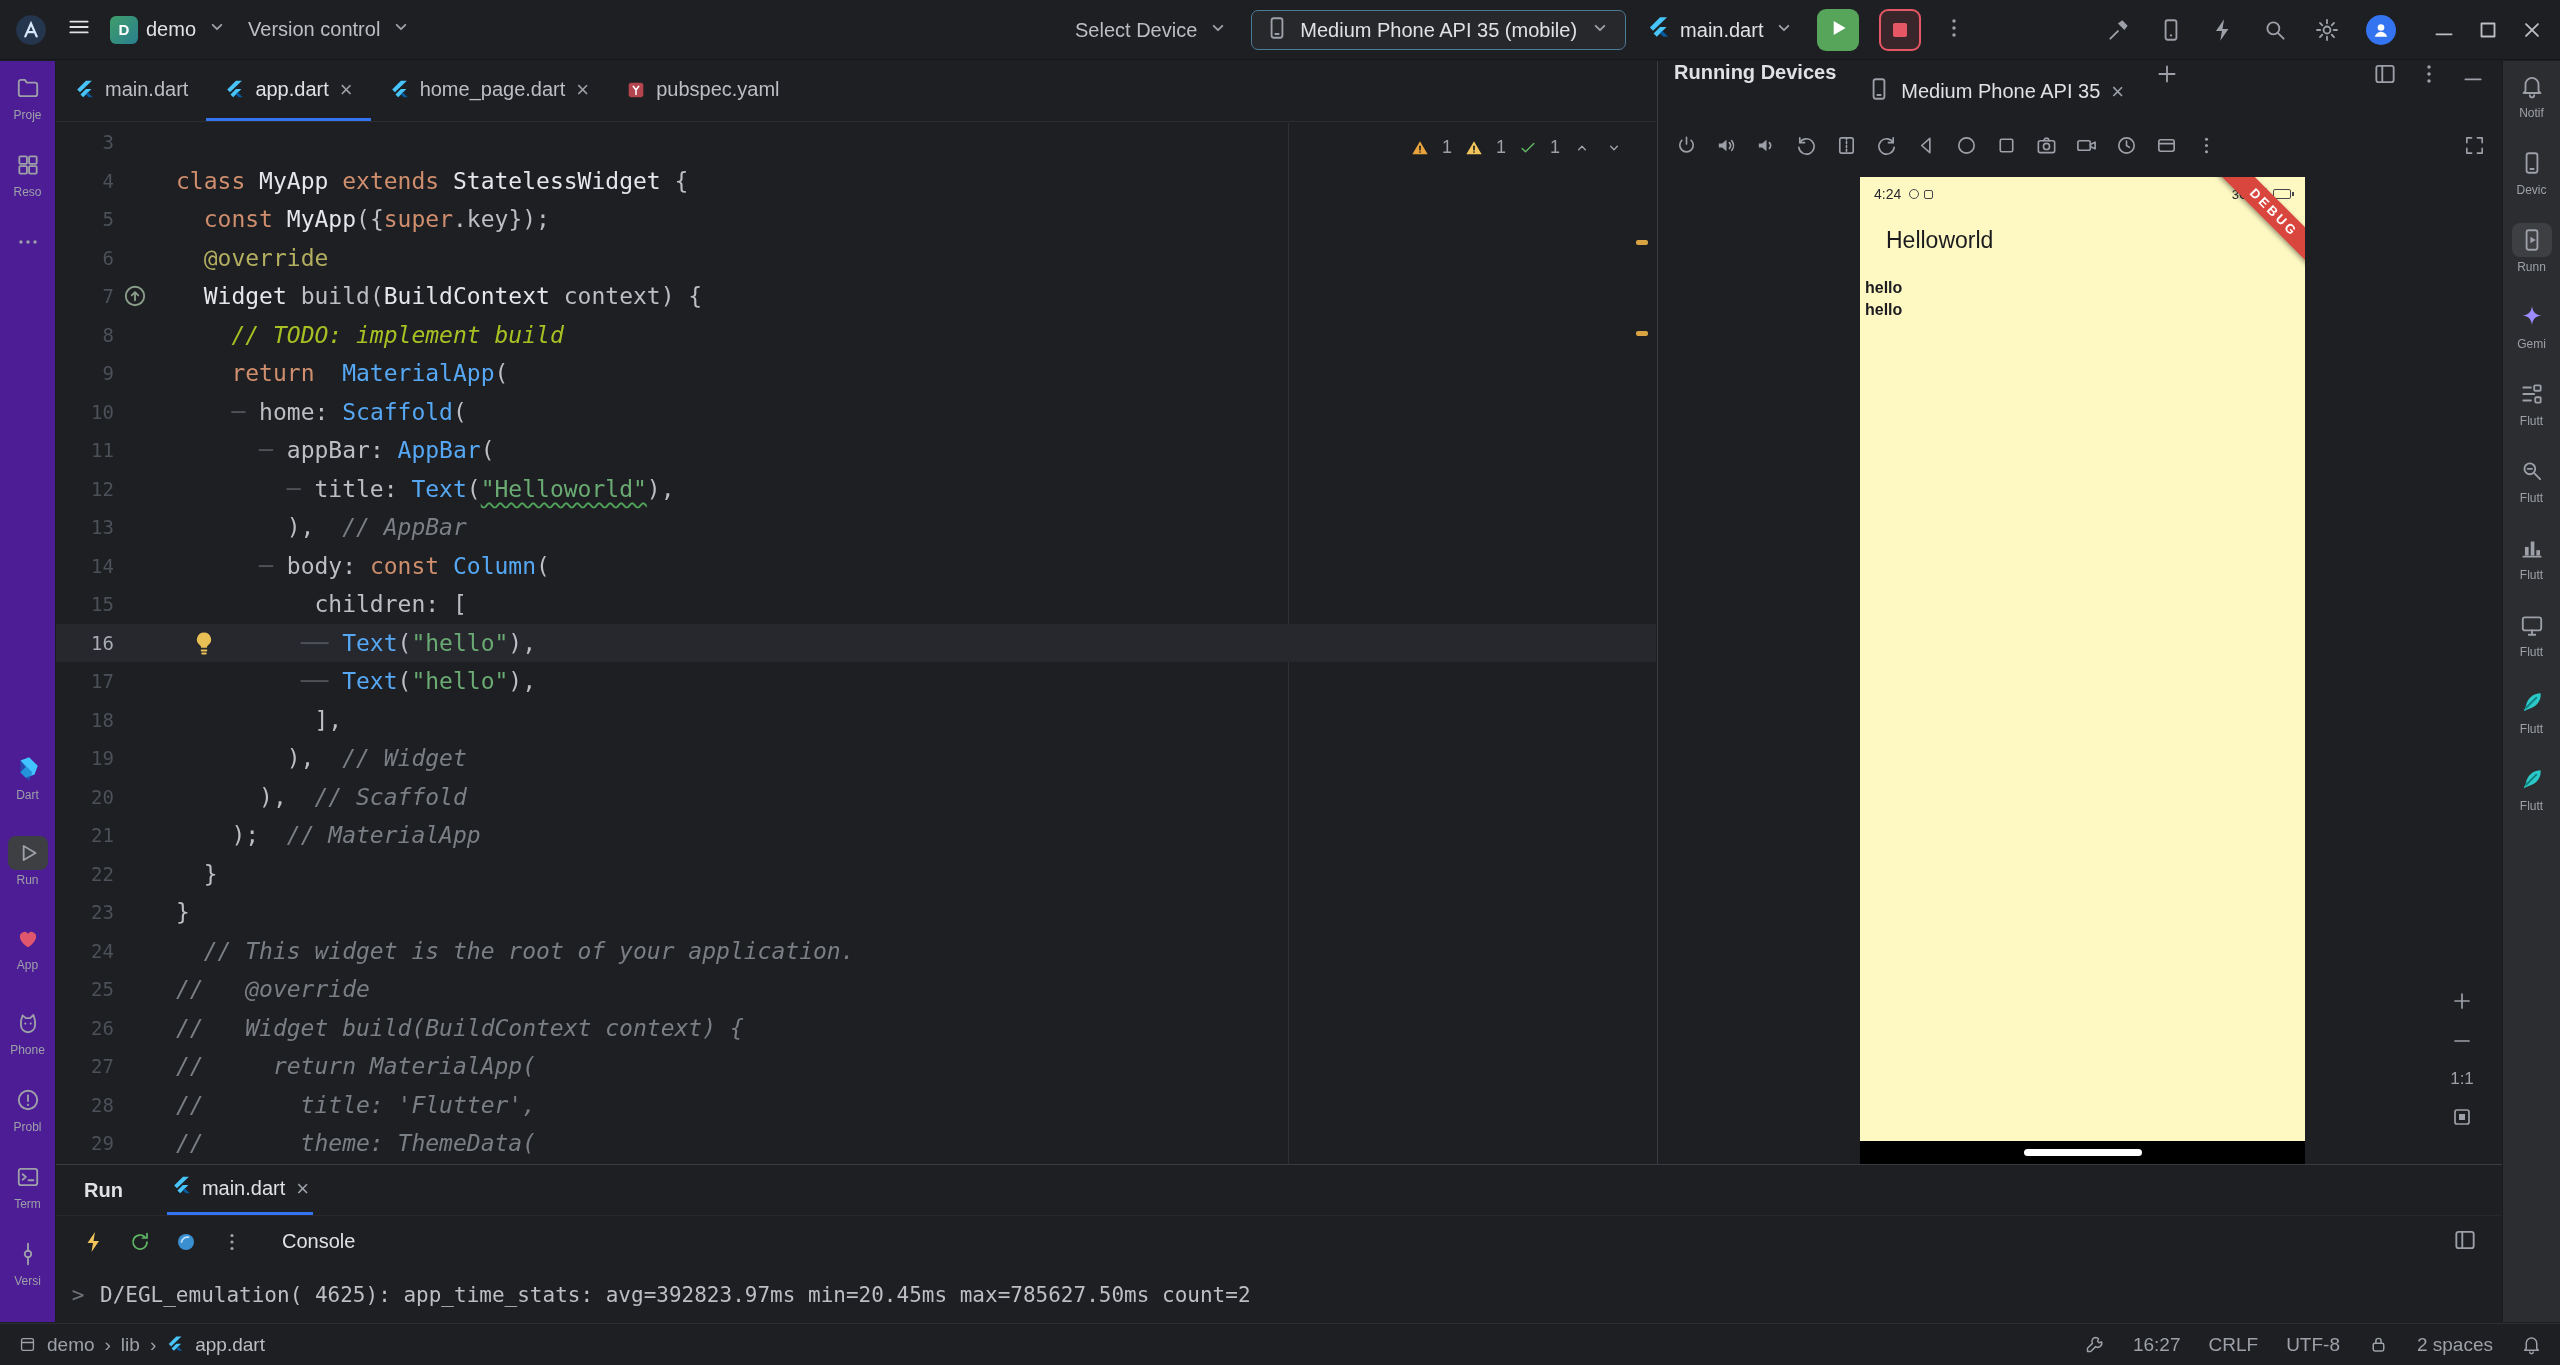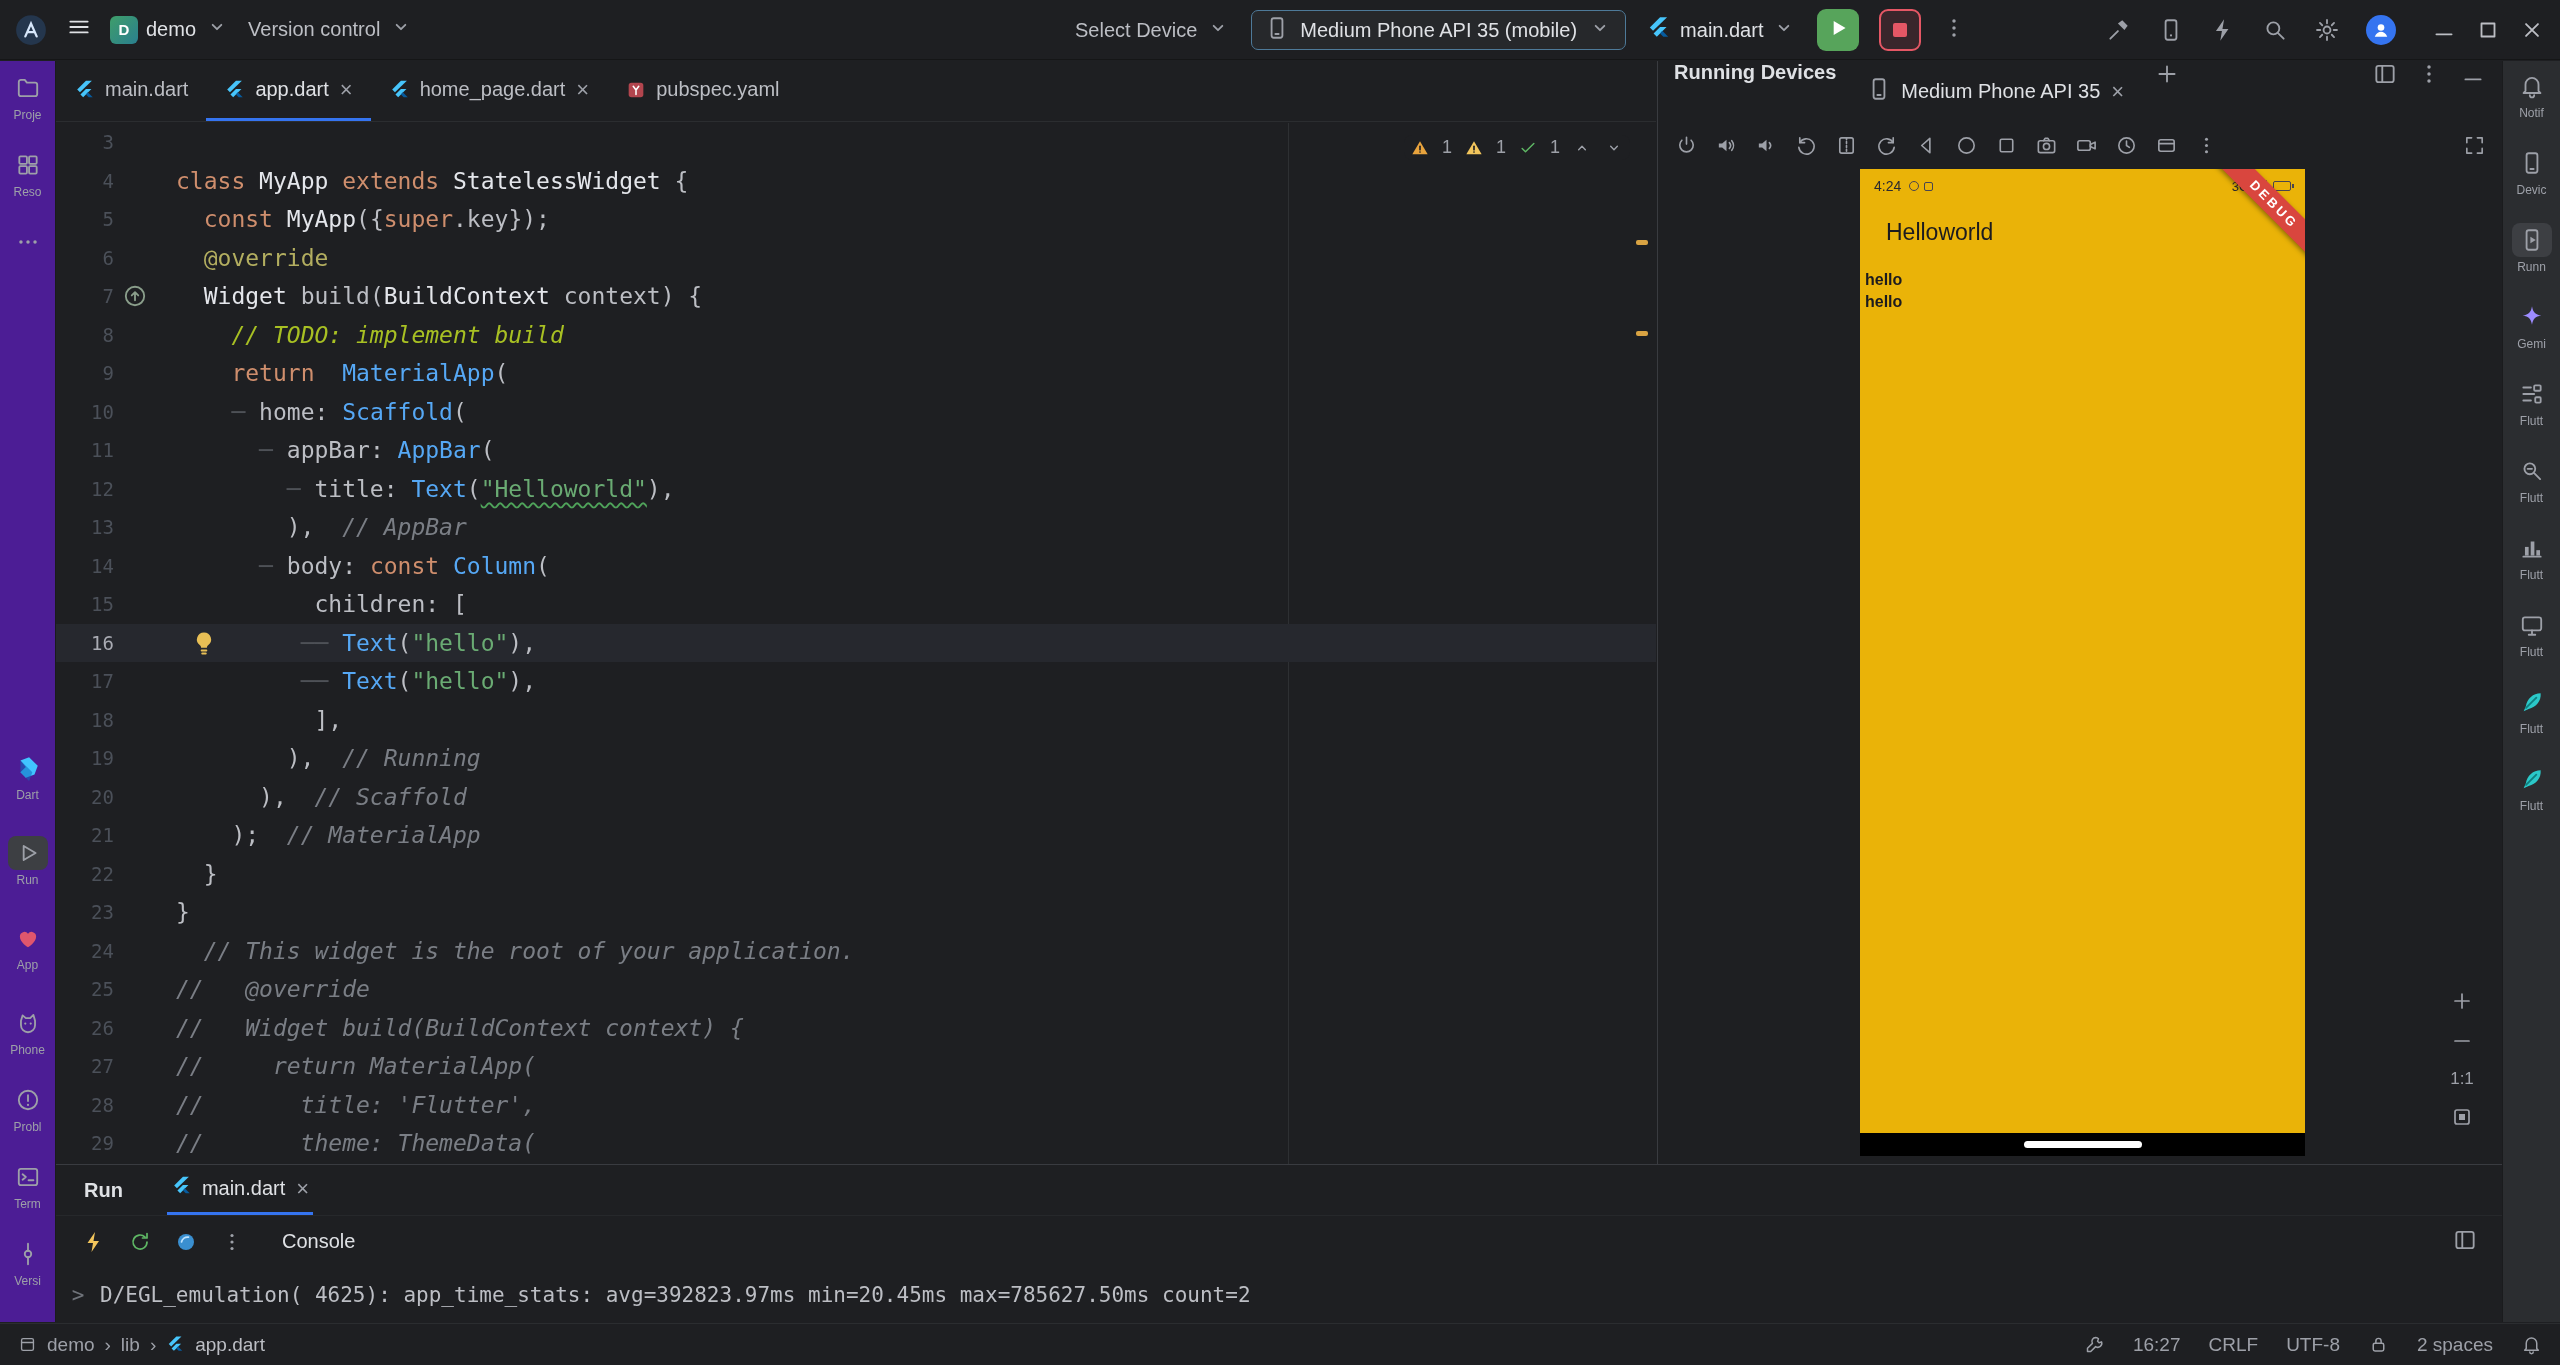--- a/index.html
+++ b/index.html
@@ -70,21 +70,21 @@
   
   .devices{position:absolute;left:1657px;top:61px;width:845px;height:1103px;border-left:1px solid #393b40;background:#1e1f22}
   .dev-header{height:61px;display:flex;align-items:flex-start;padding:0 16px;gap:30px}
   .dev-title{font-weight:bold;color:#dfe1e5}
   .dev-tab{display:flex;align-items:center;gap:9px;color:#dfe1e5;height:61px}
   .dev-header-right{margin-left:auto;display:flex;align-items:center;gap:18px;color:#9da0a8}
   .dev-toolbar{height:46px;display:flex;align-items:center;gap:4px;padding:0 10px;color:#9da0a8}
   .tbtn{width:36px;height:34px;display:flex;align-items:center;justify-content:center;border-radius:6px}
   .tbtn .ic{width:23px;height:23px}
   .dev-tb-right{margin-left:auto}
-  .phone{position:absolute;left:202px;top:108px;width:445px;height:987px;background:#eab308;color:#1c1b1f;overflow:hidden}
+  .phone{position:absolute;left:202px;top:116px;width:445px;height:987px;background:#fef9c3;color:#1c1b1f;overflow:hidden}
   .p-status{position:absolute;top:0;left:0;right:0;height:34px;display:flex;align-items:center;padding:0 14px;font-size:14px;color:#2b2930}
   .p-sicons{display:flex;align-items:center;gap:5px;margin-left:8px}
   .mini-circ{width:10px;height:10px;border:1.4px solid #49454f;border-radius:50%}
   .mini-sq{width:9px;height:9px;border:1.4px solid #49454f;border-radius:2px}
   .p-status-right{margin-left:auto;display:flex;align-items:center;gap:6px;font-size:13px}
   .sig-tri{width:0;height:0;border-left:12px solid transparent;border-bottom:12px solid #49454f}
   .batt{width:18px;height:10px;border:1.5px solid #49454f;border-radius:2px;position:relative}
   .batt:after{content:"";position:absolute;right:-4px;top:2px;width:2.5px;height:4px;background:#49454f}
   .p-appbar{position:absolute;top:50px;left:26px;font-size:23px;color:#1c1b1f}
   .p-body{position:absolute;top:100px;left:5px;font-size:16px;font-weight:bold;line-height:22px;color:#1c1b1f}
@@ -536,21 +536,21 @@
         <div class="crow ">
     <span class="lnum">17</span>
     <span class="ctext"><span class="sp">         </span><span class="sg">── </span><span class="sf">Text</span><span class="sp">(</span><span class="ss">"hello"</span><span class="sp">),</span></span>
         </div>
         <div class="crow ">
     <span class="lnum">18</span>
     <span class="ctext"><span class="sp">          ],</span></span>
         </div>
         <div class="crow ">
     <span class="lnum">19</span>
-    <span class="ctext"><span class="sp">        ),  </span><span class="scm">// Running</span></span>
+    <span class="ctext"><span class="sp">        ),  </span><span class="scm">// Widget</span></span>
         </div>
         <div class="crow ">
     <span class="lnum">20</span>
     <span class="ctext"><span class="sp">      ),  </span><span class="scm">// Scaffold</span></span>
         </div>
         <div class="crow ">
     <span class="lnum">21</span>
     <span class="ctext"><span class="sp">    );  </span><span class="scm">// MaterialApp</span></span>
         </div>
         <div class="crow ">

